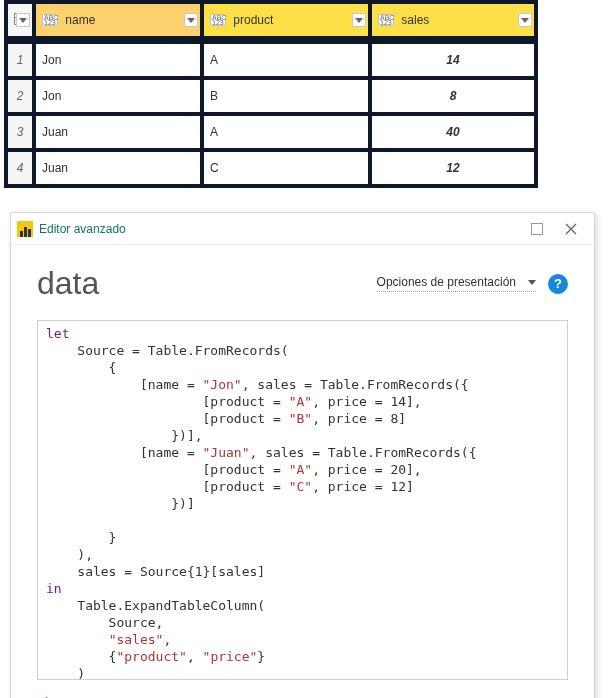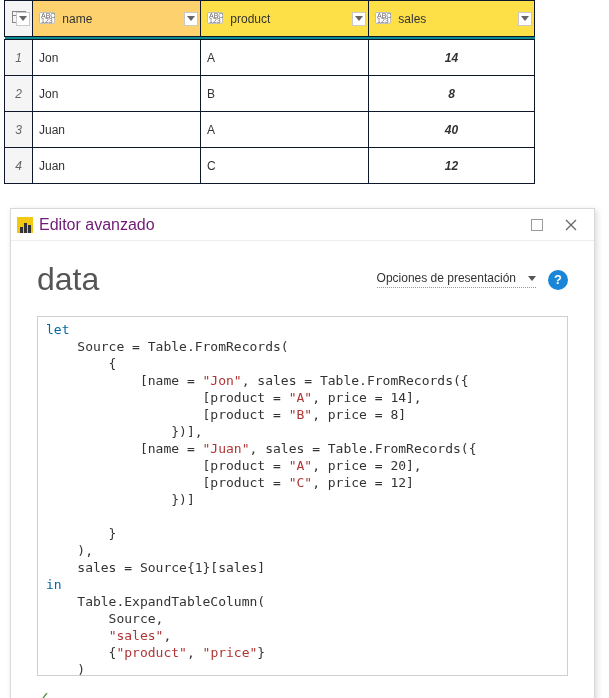--- a/index.html
+++ b/index.html
@@ -9,21 +9,21 @@
     font-size: 12px;
     background: #fff;
     color: #333;
     width: 609px;
   }
 
   
   .grid-wrap { width: 530px; margin-left: 4px; }
   table.grid { border-collapse: collapse; width: 100%; table-layout: fixed; }
   .grid th, .grid td {
-    border: 1px solid #0f172a;
+    border: 4px solid #0f172a;
     height: 36px;
     padding: 0 6px;
     font-size: 12px;
     background: #fff;
     text-align: left;
   }
   .grid th {
     background: #fde047;
     font-weight: normal;
     white-space: nowrap;
@@ -111,21 +111,21 @@
     width: 16px; height: 16px;
     background: #f2c811;
     margin-right: 6px;
     display: flex; align-items:flex-end; justify-content:center;
     gap:1px;
   }
   .titlebar .app-ico span { width:3px; background:#333; }
   .titlebar .app-ico span:nth-child(1){height:6px;}
   .titlebar .app-ico span:nth-child(2){height:10px;}
   .titlebar .app-ico span:nth-child(3){height:8px;}
-  .titlebar .title { color: #701a75; font-size: 16px; flex: 1; }
+  .titlebar .title { color: #0f766e; font-size: 12px; flex: 1; }
   .winbtn {
     width: 34px; height: 28px;
     display:flex; align-items:center; justify-content:center;
     color:#666;
   }
   .winbtn.max::after { content:""; width:10px; height:10px; border:1px solid #999;}
   .winbtn.close svg { width:12px; height:12px; }
 
   .editor-body { padding: 10px 26px 20px 26px; }
   .hdr-row { display:flex; align-items:center; margin: 10px 0 18px; }
@@ -159,21 +159,21 @@
     border: 1px solid #cfcfcf;
     background: #fff;
     font-family: Consolas, "Courier New", monospace;
     font-size: 13px;
     line-height: 17px;
     padding: 4px 0;
     overflow: auto;
     height: 360px;
   }
   .code-box pre { margin:0; padding: 0 8px; white-space: pre; }
-  .kw { color: #0369a1; }
+  .kw { color: #701a75; }
   .str { color: #b03535; }
 
   .status-row {
     display:flex; align-items:center; gap:8px;
     margin-top: 12px;
     color: #555;
     font-size: 13px;
   }
   .check-ico { color: #4a8f3a; font-size: 16px; }
 

